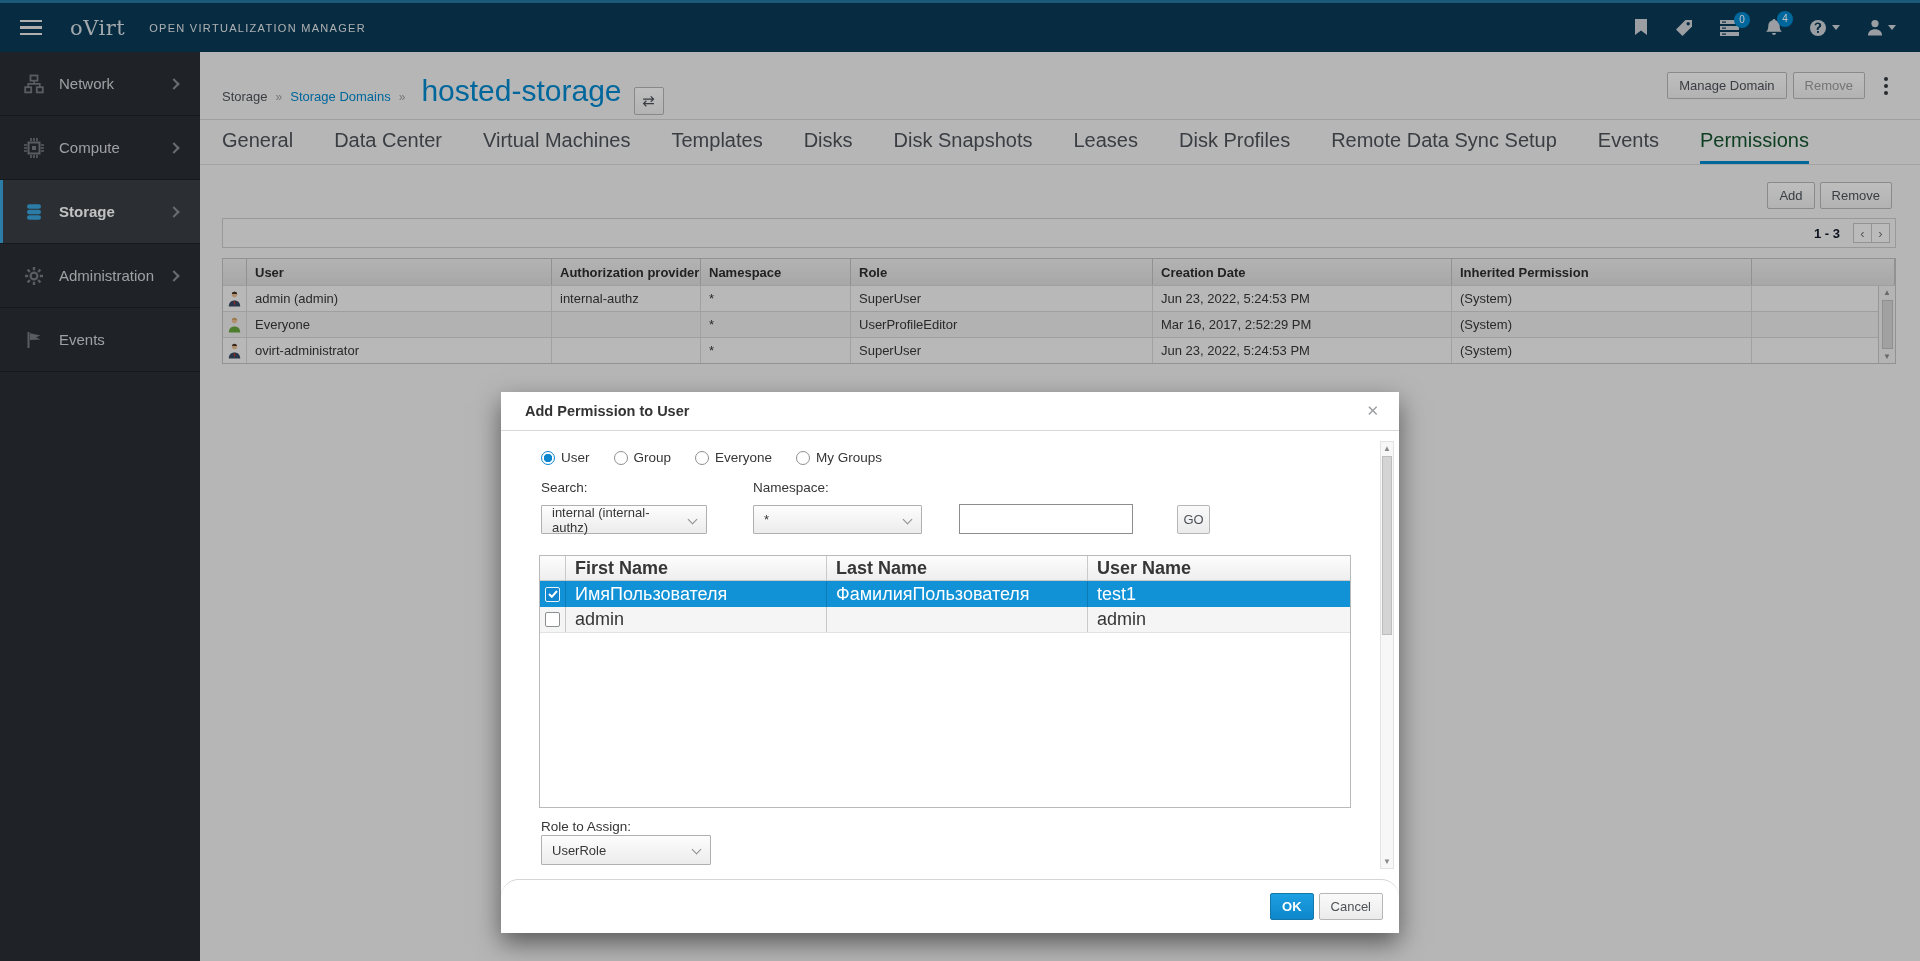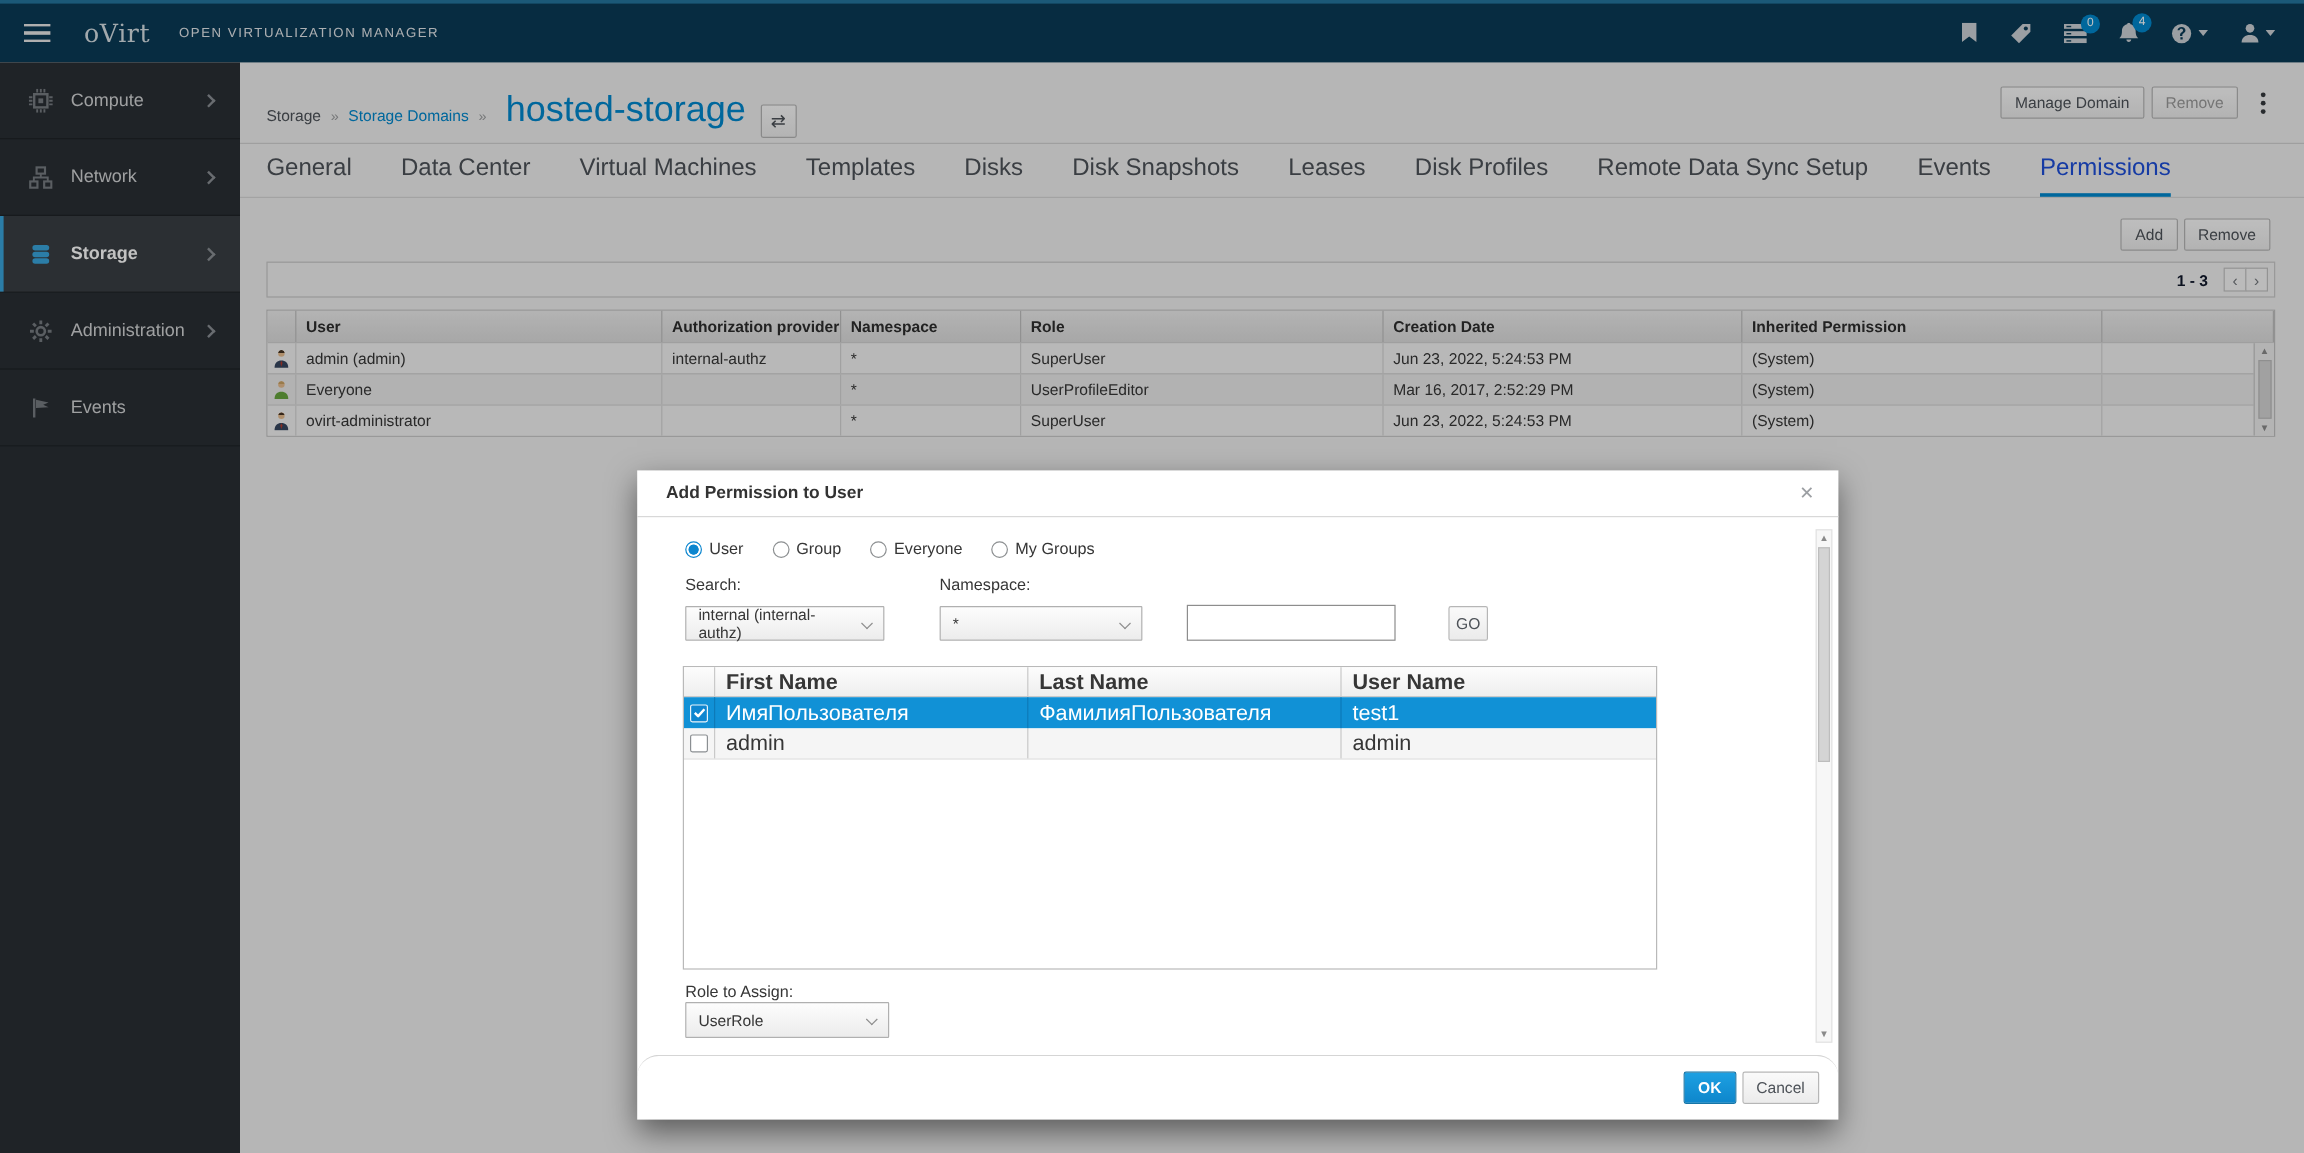--- a/index.html
+++ b/index.html
@@ -49,21 +49,21 @@
          border:1px solid #b6b6b6; border-radius:2px; font-size:13px; color:#4d5258;
          display:inline-flex; align-items:center; cursor:pointer; font-family:inherit; white-space:nowrap; }
   .btn.disabled { color:#9a9a9a; }
   .kebab { margin-left:9px; display:flex; flex-direction:column; gap:3px; cursor:pointer; padding:4px; }
   .kebab i { width:4px; height:4px; border-radius:50%; background:#35393d; }
 
   .tabs-row { position:absolute; top:68px; left:0; width:100%; height:45px;
               border-bottom:1px solid #d6d6d6; display:flex; align-items:flex-end;
               padding-left:22px; gap:41px; }
   .tab { font-size:20px; color:#4d5258; padding-bottom:12px; position:relative; cursor:pointer; white-space:nowrap; }
-  .tab.active { color:#1d4ed8; }
+  .tab.active { color:#14532d; }
   .tab.active::after { content:""; position:absolute; left:0; right:0; bottom:0; height:3px; background:#0088ce; }
 
   .grid-actions { position:absolute; top:130px; right:28px; display:flex; gap:5px; }
 
   .toolbar { position:absolute; top:166px; left:22px; right:24px; height:30px;
              background:#f1f1f1; border:1px solid #c9c9c9; display:flex;
              align-items:center; justify-content:flex-end; }
   .pg-range { font-size:13px; color:#0f172a; margin-right:13px;font-weight:bold; }
   .pg-btns { display:flex; margin-right:5px; }
   .pg-btn { width:19px; height:20px; border:1px solid #c2c2c2; background:#f6f6f6;
@@ -86,21 +86,21 @@
   .c-rest { flex:1; border-right:none; }
   .t-scroll { position:absolute; top:27px; right:0; bottom:0; width:17px; background:#ededed;
               border-left:1px solid #c6c6c6; display:flex; flex-direction:column; align-items:center; }
   .sb-ar { height:13px; display:flex; align-items:center; justify-content:center;
            color:#8a8a8a; font-size:8px; width:100%; cursor:pointer; }
   .sb-th { flex:1; width:11px; background:#d4d4d4; border:1px solid #bdbdbd; margin:1px 0; }
 
   
   .backdrop { position:fixed; left:0; top:0; width:1920px; height:961px;
               background:rgba(0,0,0,0.24); z-index:10; }
-  .modal { position:absolute; left:531px; top:392px; width:1001px; height:541px;
+  .modal { position:absolute; left:501px; top:392px; width:898px; height:541px;
            background:#fff; z-index:20; box-shadow:0 10px 24px rgba(0,0,0,0.5); }
   .m-head { height:39px; border-bottom:1px solid #d8d8d8; display:flex; align-items:center;
             padding:0 20px 0 24px; }
   .m-title { font-weight:bold; font-size:14.5px; color:#333; }
   .m-close { margin-left:auto; color:#9c9fa3; font-size:15px; cursor:pointer; }
   .m-body { position:absolute; top:39px; left:0; right:0; bottom:54px; }
   .m-radios { position:absolute; top:19px; left:40px; display:flex; gap:24px; }
   .radio { display:flex; align-items:center; gap:6px; font-size:13.5px; color:#363636; cursor:pointer; }
   .rc { width:14px; height:14px; border-radius:50%; border:1px solid #8d9092; background:#fff; }
   .rc.checked { border-color:#0c86cf; background:radial-gradient(circle,#0c86cf 0 4px,#fff 4.5px); }
@@ -202,40 +202,40 @@
           <path d="M0 0l4 5 4-5z" fill="currentColor"></path>
         </svg>
     </span>
   </div>
 </div>
 
 <div class="sidebar">
   <div class="nav-item">
     <span class="nav-icon">
       <svg width="20" height="20" viewBox="0 0 20 20">
+          <rect x="6.5" y="1.5" width="7" height="5.2" fill="none" stroke="currentColor" stroke-width="1.8"></rect>
+          <rect x="1.2" y="13.2" width="6" height="5.2" fill="none" stroke="currentColor" stroke-width="1.8"></rect>
+          <rect x="12.8" y="13.2" width="6" height="5.2" fill="none" stroke="currentColor" stroke-width="1.8"></rect>
+          <path d="M10 6.7v3.2M4.2 13.2v-3.3h11.6v3.3" fill="none" stroke="currentColor" stroke-width="1.6"></path>
+        </svg>
+    </span>
+    <span>Network</span>
+    <span class="nav-chevron"></span>
+  </div>
+  <div class="nav-item">
+    <span class="nav-icon">
+      <svg width="20" height="20" viewBox="0 0 20 20">
           <rect x="4.5" y="4.5" width="11" height="11" fill="none" stroke="currentColor" stroke-width="2"></rect>
           <rect x="8" y="8" width="4" height="4" fill="currentColor"></rect>
           <g stroke="currentColor" stroke-width="1.6">
             <path d="M7 0v3M10 0v3M13 0v3M7 17v3M10 17v3M13 17v3M0 7h3M0 10h3M0 13h3M17 7h3M17 10h3M17 13h3"></path>
           </g>
         </svg>
     </span>
     <span>Compute</span>
-    <span class="nav-chevron"></span>
-  </div>
-  <div class="nav-item">
-    <span class="nav-icon">
-      <svg width="20" height="20" viewBox="0 0 20 20">
-          <rect x="6.5" y="1.5" width="7" height="5.2" fill="none" stroke="currentColor" stroke-width="1.8"></rect>
-          <rect x="1.2" y="13.2" width="6" height="5.2" fill="none" stroke="currentColor" stroke-width="1.8"></rect>
-          <rect x="12.8" y="13.2" width="6" height="5.2" fill="none" stroke="currentColor" stroke-width="1.8"></rect>
-          <path d="M10 6.7v3.2M4.2 13.2v-3.3h11.6v3.3" fill="none" stroke="currentColor" stroke-width="1.6"></path>
-        </svg>
-    </span>
-    <span>Network</span>
     <span class="nav-chevron"></span>
   </div>
   <div class="nav-item active">
     <span class="nav-icon">
       <svg width="20" height="20" viewBox="0 0 20 20">
           <rect x="3" y="2.2" width="14" height="4.6" rx="2.3" fill="currentColor"></rect>
           <rect x="3" y="7.7" width="14" height="4.6" rx="2.3" fill="currentColor"></rect>
           <rect x="3" y="13.2" width="14" height="4.6" rx="2.3" fill="currentColor"></rect>
         </svg>
     </span>

